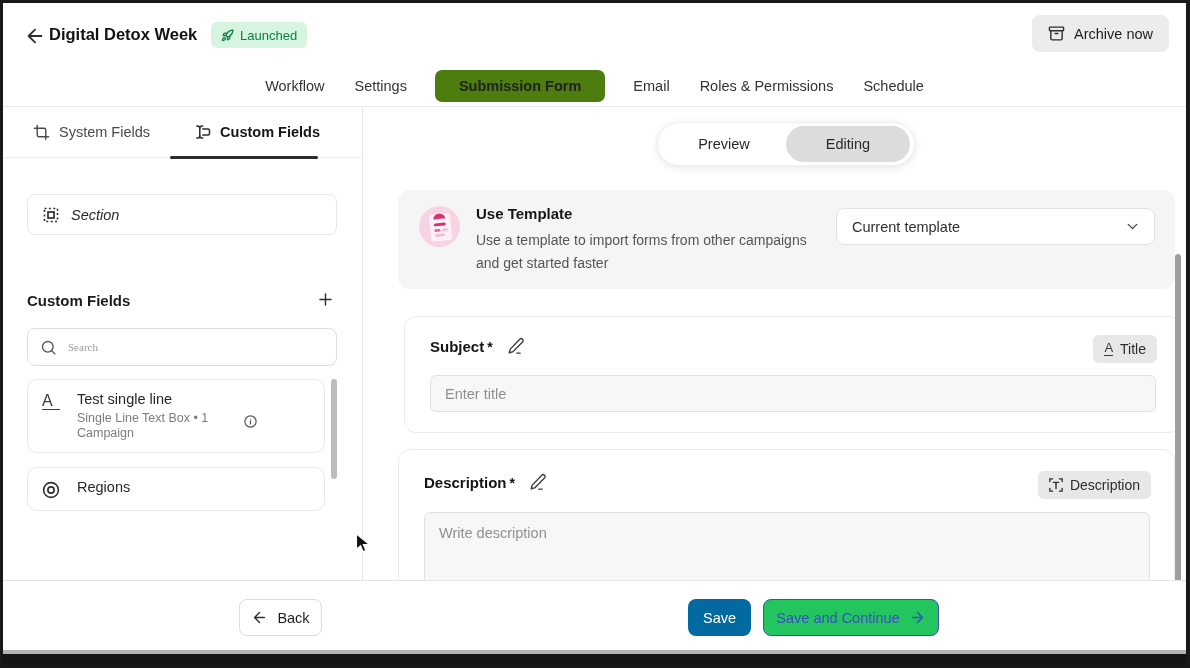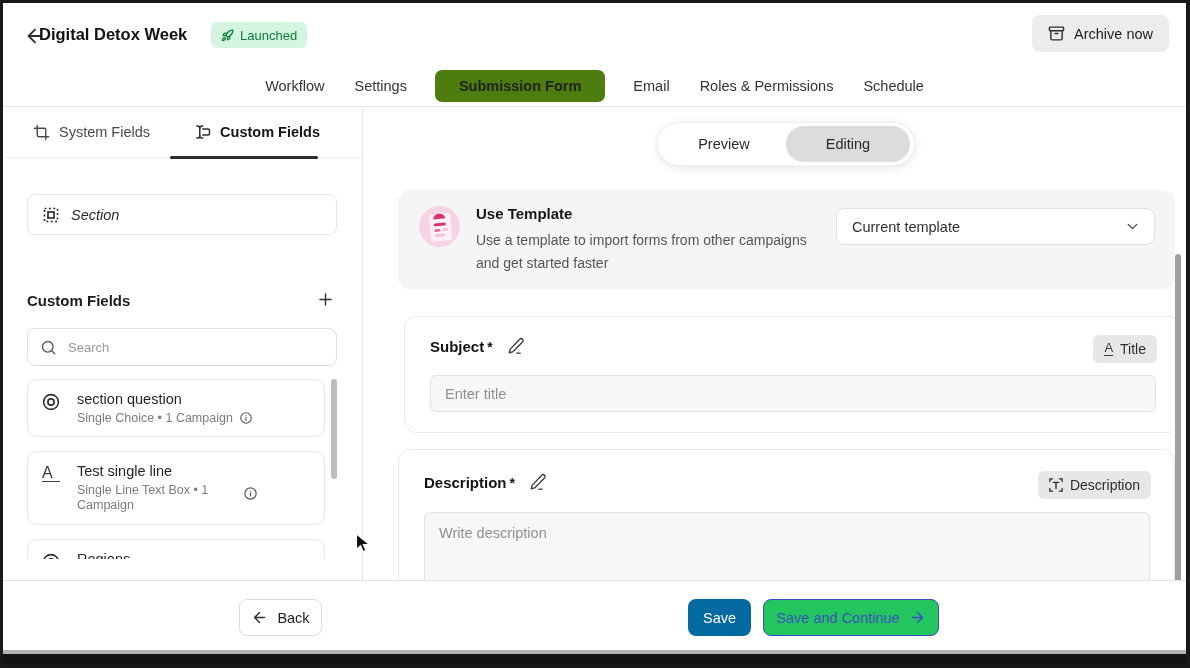--- a/index.html
+++ b/index.html
@@ -7,21 +7,21 @@
     position:relative;width:1190px;height:668px;box-sizing:border-box;
     background:#fff;border:3px solid #191919;border-right-width:4px;
     font-family:"Liberation Sans",sans-serif;color:#1f1f1f;overflow:hidden;
   }
   svg{display:block}
   .ic{stroke:#2f2f2f;fill:none;stroke-width:2;stroke-linecap:round;stroke-linejoin:round}
 
   
   .header{position:absolute;top:0;left:0;right:0;height:62px;background:#fff;}
   .back-btn{position:absolute;left:19px;top:21px;width:26px;height:24px;cursor:pointer;display:flex;align-items:center;justify-content:center;}
-  .page-title{position:absolute;left:36px;top:22px;font-size:16.5px;font-weight:700;color:#121212;}
+  .page-title{position:absolute;left:46px;top:22px;font-size:16.5px;font-weight:700;color:#121212;}
   .status-badge{position:absolute;left:208px;top:19px;height:26px;display:flex;align-items:center;gap:6px;
     background:#d6f5e0;color:#0d7f3f;border-radius:6px;padding:0 10px;font-size:13px;font-weight:500;}
   .archive-btn{position:absolute;right:17px;top:12px;height:37px;display:flex;align-items:center;gap:9px;
     background:#ececec;border:none;border-radius:8px;padding:0 16px;font-size:14.5px;color:#1d1d1d;font-family:inherit;cursor:pointer;}
 
   
   .nav-tabs{position:absolute;top:63px;left:0;right:0;height:40px;display:flex;justify-content:center;align-items:center;gap:26px;}
   .nav-tab{font-size:14.5px;color:#333;padding:8px 2px;cursor:pointer;white-space:nowrap;}
   .nav-tab.active{background:#4d7c0f;border-radius:7px;padding:8px 24px;color:#222;font-weight:bold;}
   .header-divider{position:absolute;top:103px;left:0;right:0;height:1px;background:#e9e9e9;}
@@ -31,21 +31,21 @@
   .sb-tabs{position:relative;height:50px;display:flex;align-items:center;gap:43px;padding-left:30px;border-bottom:1px solid #ececec;}
   .sb-tab{display:flex;align-items:center;gap:9px;font-size:14.5px;color:#4a4a4a;cursor:pointer;}
   .sb-tab.active{color:#161616;font-weight:600;}
   .sb-underline{position:absolute;left:167px;bottom:-2px;width:148px;height:3px;background:#2d2d2d;border-radius:2px;}
   .section-btn{position:absolute;left:24px;top:87px;width:310px;height:41px;box-sizing:border-box;display:flex;align-items:center;gap:12px;
     background:#fff;border:1px solid #e6e6e6;border-radius:8px;padding:0 15px;font-size:14.5px;color:#2b2b2b;cursor:pointer;font-family:inherit;font-style:italic;}
   .cf-heading{position:absolute;left:24px;top:185px;font-size:15px;font-weight:700;color:#1c1c1c;}
   .cf-add{position:absolute;right:26px;top:181px;width:22px;height:22px;cursor:pointer;display:flex;align-items:center;justify-content:center;}
   .search-box{position:absolute;left:24px;top:221px;width:310px;height:38px;box-sizing:border-box;display:flex;align-items:center;gap:9px;
     border:1px solid #dedede;border-radius:8px;padding:0 12px;background:#fff;}
-  .search-box input{border:none;outline:none;flex:1;font-size:13px;font-family:Liberation Sans, sans-serif;color:#ef4444;background:transparent;}
+  .search-box input{border:none;outline:none;flex:1;font-size:11px;font-family:Liberation Serif, serif;color:#ef4444;background:transparent;}
   .search-box input::placeholder{color:#9a9a9a;}
   .field-list{position:absolute;left:24px;top:272px;width:312px;height:180px;overflow:hidden;}
   .field-card{position:relative;box-sizing:border-box;width:298px;background:#fff;border:1px solid #e8e8e8;border-radius:10px;margin-bottom:14px;padding:11px 14px 11px 14px;cursor:pointer;}
   .fc-row{display:flex;align-items:flex-start;gap:17px;}
   .fc-icon{margin-top:2px;flex:0 0 18px;}
   .fc-title{font-size:14.5px;color:#262626;}
   .fc-sub{font-size:12.5px;color:#7c7c7c;margin-top:4px;display:flex;align-items:center;gap:6px;}
   .fc-sub.wrap{max-width:160px;display:block;line-height:15px;}
   .info-abs{position:absolute;right:66px;top:34px;}
   .a-glyph{font-size:16px;line-height:15px;color:#3a3a3a;border-bottom:1.6px solid #3a3a3a;padding-bottom:1px;font-weight:500;}
@@ -175,38 +175,20 @@
 
     <div class="search-box">
       <svg width="17" height="17" viewBox="0 0 24 24">
           <circle class="ic" style="stroke:#555;stroke-width:1.9" cx="11" cy="11" r="7.5"></circle>
           <path class="ic" style="stroke:#555;stroke-width:1.9" d="m21 21-4.8-4.8"></path>
         </svg>
       <input type="text" placeholder="Search" style="">
     </div>
 
     <div class="field-list">
-      <div class="field-card">
-        <div class="fc-row">
-          <svg class="fc-icon" width="18" height="18" viewBox="0 0 18 18">
-              <circle cx="9" cy="9" r="7.4" fill="none" stroke="#2f2f2f" stroke-width="1.6"></circle>
-              <circle cx="9" cy="9" r="3.1" fill="none" stroke="#2f2f2f" stroke-width="1.7"></circle>
-            </svg>
-          <div>
-            <div class="fc-title">section question</div>
-            <div class="fc-sub">
-              <span>Single Choice • 1 Campaign</span>
-              <svg width="14" height="14" viewBox="0 0 24 24">
-                  <circle class="ic" style="stroke:#555;stroke-width:1.9" cx="12" cy="12" r="9"></circle>
-                  <path class="ic" style="stroke:#555;stroke-width:1.9" d="M12 16v-5M12 8h.01"></path>
-                </svg>
-            </div>
-          </div>
-        </div>
-      </div>
 
       <div class="field-card">
         <div class="fc-row">
           <span class="fc-icon a-glyph">A</span>
           <div>
             <div class="fc-title">Test single line</div>
             <div class="fc-sub wrap">Single Line Text Box • 1 Campaign</div>
           </div>
         </div>
         <svg class="info-abs" width="15" height="15" viewBox="0 0 24 24">

